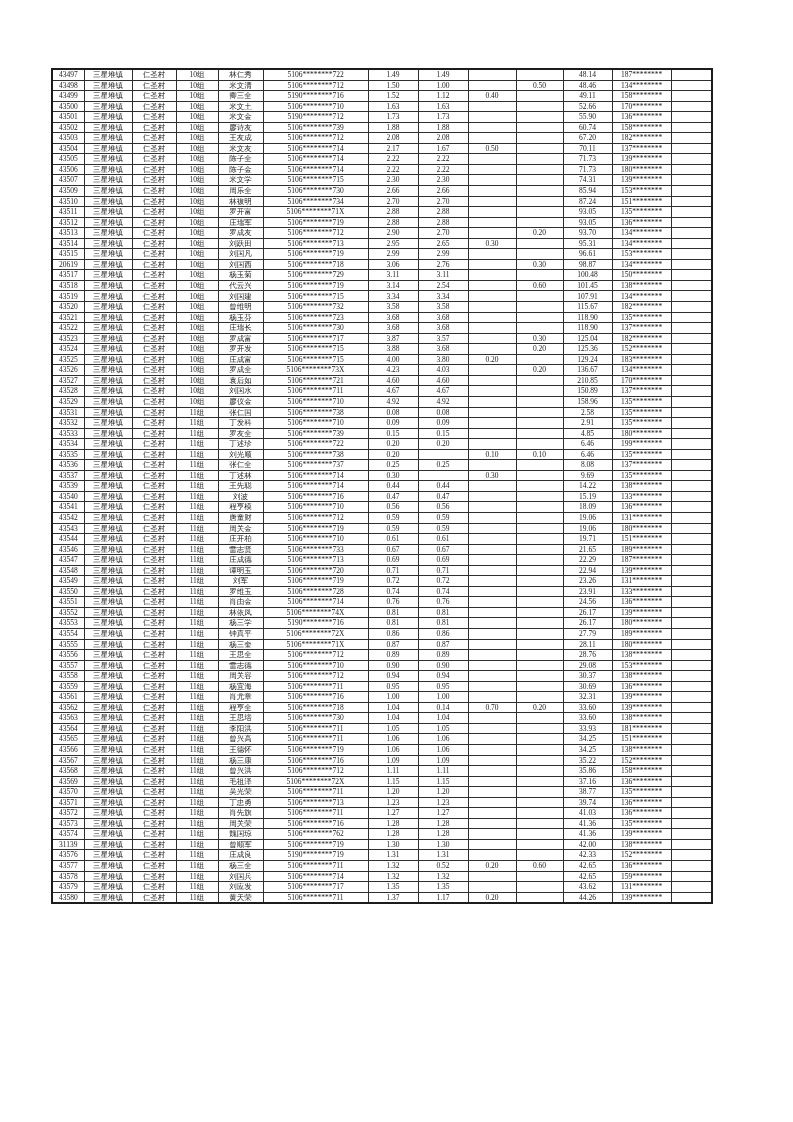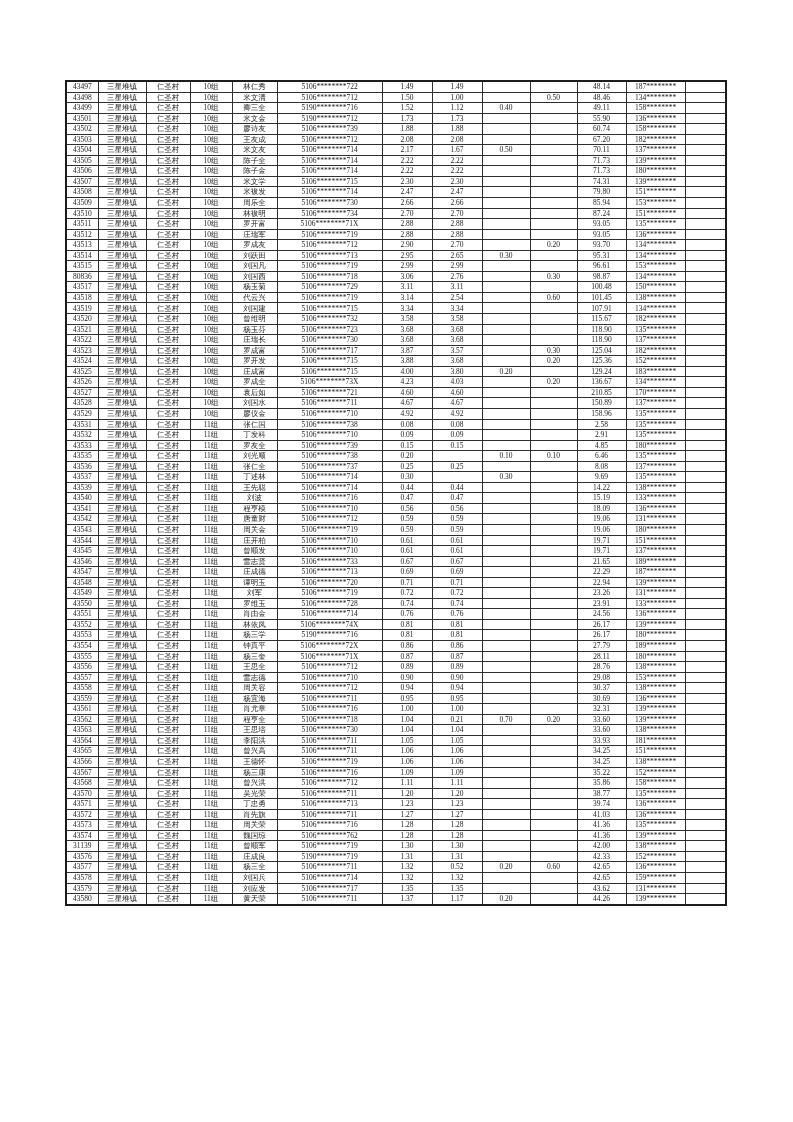--- a/index.html
+++ b/index.html
@@ -5,21 +5,21 @@
   html,body{margin:0;padding:0;}
   .page{
     position:relative;
     width:793px;height:1122px;
     background:#ffffff;
     overflow:hidden;
     font-family:"Liberation Serif","DejaVu Serif",serif;
   }
   .table-wrap{
     position:absolute;
-    left:65px;top:68px;margin-top:12px;
+    left:51px;top:68px;
   }
   table.data-table{
     border-collapse:collapse;
     table-layout:fixed;
     width:660px;
     border:2px solid #1c1c1c;
   }
   table.data-table td{
     border:1px solid #2f2f2f;
     height:9.55px; 
@@ -109,20 +109,35 @@
             <td>5190********716</td>
             <td>1.52</td>
             <td>1.12</td>
             <td>0.40</td>
             <td></td>
             <td>49.11</td>
             <td>158********</td>
             <td></td>
           </tr>
           <tr>
+            <td>43500</td>
+            <td>三星堆镇</td>
+            <td>仁圣村</td>
+            <td>10组</td>
+            <td>米文土</td>
+            <td>5106********710</td>
+            <td>1.63</td>
+            <td>1.63</td>
+            <td></td>
+            <td></td>
+            <td>52.66</td>
+            <td>170********</td>
+            <td></td>
+          </tr>
+          <tr>
             <td>43501</td>
             <td>三星堆镇</td>
             <td>仁圣村</td>
             <td>10组</td>
             <td>米文金</td>
             <td>5190********712</td>
             <td>1.73</td>
             <td>1.73</td>
             <td></td>
             <td></td>
@@ -214,35 +229,20 @@
             <td>5106********715</td>
             <td>2.30</td>
             <td>2.30</td>
             <td></td>
             <td></td>
             <td>74.31</td>
             <td>139********</td>
             <td></td>
           </tr>
           <tr>
-            <td>43508</td>
-            <td>三星堆镇</td>
-            <td>仁圣村</td>
-            <td>10组</td>
-            <td>米袚发</td>
-            <td>5106********714</td>
-            <td>2.47</td>
-            <td>2.47</td>
-            <td></td>
-            <td></td>
-            <td>79.80</td>
-            <td>151********</td>
-            <td></td>
-          </tr>
-          <tr>
             <td>43509</td>
             <td>三星堆镇</td>
             <td>仁圣村</td>
             <td>10组</td>
             <td>周乐全</td>
             <td>5106********730</td>
             <td>2.66</td>
             <td>2.66</td>
             <td></td>
             <td></td>
@@ -334,21 +334,21 @@
             <td>5106********719</td>
             <td>2.99</td>
             <td>2.99</td>
             <td></td>
             <td></td>
             <td>96.61</td>
             <td>153********</td>
             <td></td>
           </tr>
           <tr>
-            <td>80836</td>
+            <td>20619</td>
             <td>三星堆镇</td>
             <td>仁圣村</td>
             <td>10组</td>
             <td>刘国西</td>
             <td>5106********718</td>
             <td>3.06</td>
             <td>2.76</td>
             <td></td>
             <td>0.30</td>
             <td>98.87</td>
@@ -589,20 +589,35 @@
             <td>5106********739</td>
             <td>0.15</td>
             <td>0.15</td>
             <td></td>
             <td></td>
             <td>4.85</td>
             <td>180********</td>
             <td></td>
           </tr>
           <tr>
+            <td>43534</td>
+            <td>三星堆镇</td>
+            <td>仁圣村</td>
+            <td>11组</td>
+            <td>丁述珍</td>
+            <td>5106********722</td>
+            <td>0.20</td>
+            <td>0.20</td>
+            <td></td>
+            <td></td>
+            <td>6.46</td>
+            <td>199********</td>
+            <td></td>
+          </tr>
+          <tr>
             <td>43535</td>
             <td>三星堆镇</td>
             <td>仁圣村</td>
             <td>11组</td>
             <td>刘光顺</td>
             <td>5106********738</td>
             <td>0.20</td>
             <td></td>
             <td>0.10</td>
             <td>0.10</td>
@@ -724,35 +739,20 @@
             <td>5106********710</td>
             <td>0.61</td>
             <td>0.61</td>
             <td></td>
             <td></td>
             <td>19.71</td>
             <td>151********</td>
             <td></td>
           </tr>
           <tr>
-            <td>43545</td>
-            <td>三星堆镇</td>
-            <td>仁圣村</td>
-            <td>11组</td>
-            <td>曾顺发</td>
-            <td>5106********710</td>
-            <td>0.61</td>
-            <td>0.61</td>
-            <td></td>
-            <td></td>
-            <td>19.71</td>
-            <td>137********</td>
-            <td></td>
-          </tr>
-          <tr>
             <td>43546</td>
             <td>三星堆镇</td>
             <td>仁圣村</td>
             <td>11组</td>
             <td>雷志贤</td>
             <td>5106********733</td>
             <td>0.67</td>
             <td>0.67</td>
             <td></td>
             <td></td>
@@ -971,21 +971,21 @@
             <td></td>
           </tr>
           <tr>
             <td>43562</td>
             <td>三星堆镇</td>
             <td>仁圣村</td>
             <td>11组</td>
             <td>程亨全</td>
             <td>5106********718</td>
             <td>1.04</td>
-            <td>0.21</td>
+            <td>0.14</td>
             <td>0.70</td>
             <td>0.20</td>
             <td>33.60</td>
             <td>139********</td>
             <td></td>
           </tr>
           <tr>
             <td>43563</td>
             <td>三星堆镇</td>
             <td>仁圣村</td>
@@ -1066,20 +1066,35 @@
             <td>仁圣村</td>
             <td>11组</td>
             <td>曾兴洪</td>
             <td>5106********712</td>
             <td>1.11</td>
             <td>1.11</td>
             <td></td>
             <td></td>
             <td>35.86</td>
             <td>158********</td>
+            <td></td>
+          </tr>
+          <tr>
+            <td>43569</td>
+            <td>三星堆镇</td>
+            <td>仁圣村</td>
+            <td>11组</td>
+            <td>毛祖泽</td>
+            <td>5106********72X</td>
+            <td>1.15</td>
+            <td>1.15</td>
+            <td></td>
+            <td></td>
+            <td>37.16</td>
+            <td>136********</td>
             <td></td>
           </tr>
           <tr>
             <td>43570</td>
             <td>三星堆镇</td>
             <td>仁圣村</td>
             <td>11组</td>
             <td>吴光荣</td>
             <td>5106********711</td>
             <td>1.20</td>

